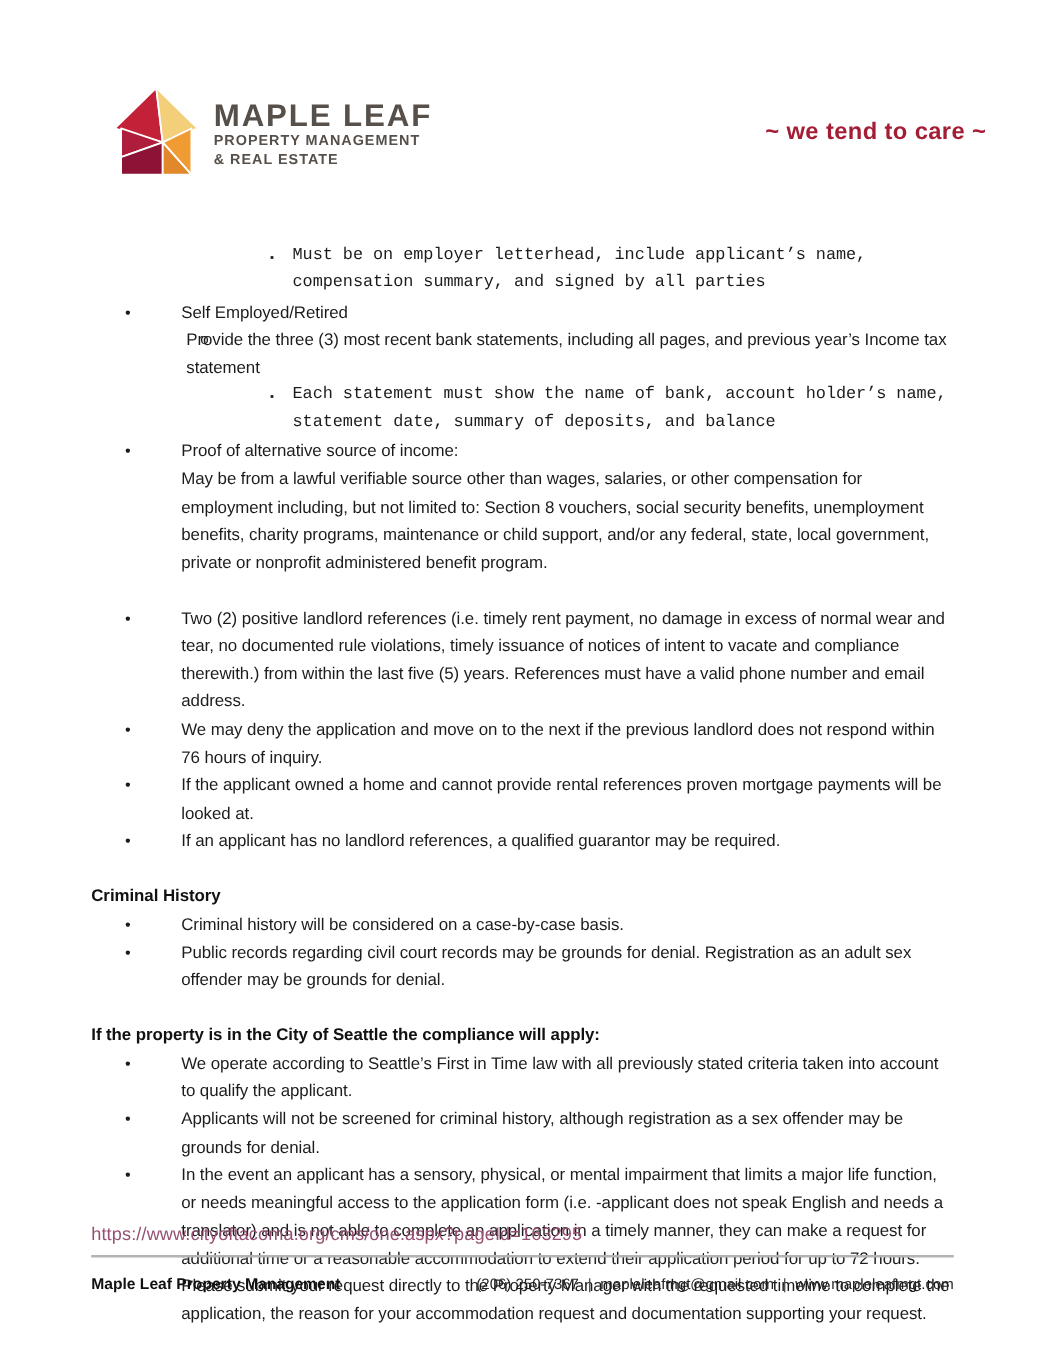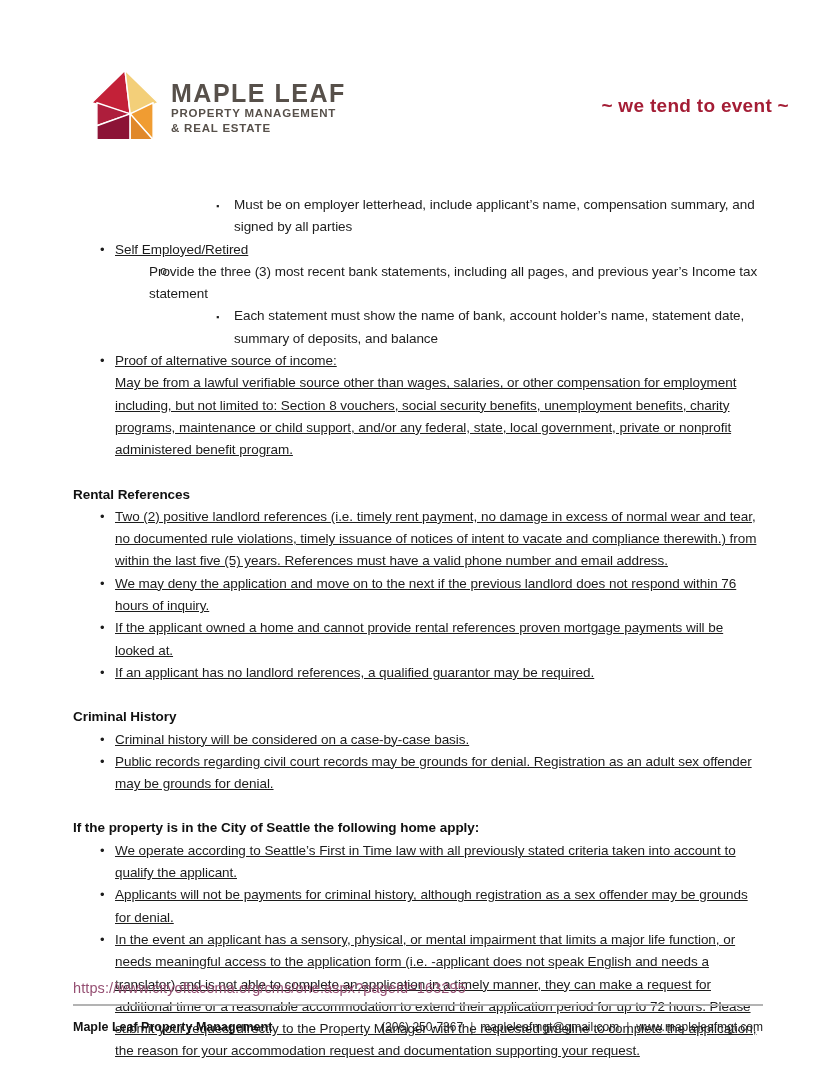--- a/index.html
+++ b/index.html
@@ -25,25 +25,25 @@
     letter-spacing:0.3px;
   }
   
   .doc{
     position:absolute;left:73px;top:194px;width:692px;
     font-size:13.5px;line-height:22.3px;letter-spacing:-0.05px;color:#1c1c1c;
   }
   .bullet{position:relative;}
   .bullet .marker{position:absolute;top:0;color:#1c1c1c;}
   .l1 .marker{left:27px;font-size:13px;}
-  .l1 .btext{margin-left:42px;text-decoration:underline;}
+  .l1 .btext{margin-left:72px;}
   .l2 .marker{left:87px;font-family:"Liberation Mono",monospace;font-size:12px;}
   .l2 .btext{margin-left:76px;}
   .l3 .marker{left:143px;font-size:9px;top:1px;}
-  .l3 .btext{margin-left:161px;}
+  .l3 .btext{margin-left:161px;font-family:Liberation Mono, monospace;}
   .sec-heading{font-weight:bold;color:#111;}
   .spacer{height:22px;}
   .doc-link{display:block;margin-top:26px;font-size:14.5px;text-decoration:none;letter-spacing:0.1px;}
   
   .footer-rule{position:absolute;left:73px;top:1004px;width:690px;height:2px;background:#b3b3b3;}
   .footer{position:absolute;left:73px;top:1020px;width:690px;display:flex;justify-content:space-between;align-items:flex-end;}
   .footer .company{font-size:12.5px;font-weight:bold;color:#111;}
   .footer .contact{font-size:12px;color:#222;}
   .footer .sep{margin:0 7px;color:#444;}
 </style>
@@ -61,21 +61,21 @@
         <polygon points="88,47 57,62 88,97" fill="#f09c32"></polygon>
         <polygon points="57,62 57,97 88,97" fill="#e0882a"></polygon>
       </g>
     </svg>
     <div class="wordmark">
       <div class="title">MAPLE LEAF</div>
       <div class="sub">PROPERTY MANAGEMENT</div>
       <div class="sub">&amp; REAL ESTATE</div>
     </div>
   </div>
-  <div class="tagline" style="color: rgb(164, 29, 53);">~ we tend to event ~</div>
+  <div class="tagline" style="color: rgb(164, 29, 53);">~ we tend to care ~</div>
 </div>
 
 <div class="doc">
 
 <div class="bullet l3">
       <span class="marker">▪</span>
       <div class="btext">
         <div>Must be on employer letterhead, include applicant’s name, compensation summary, and signed by all parties</div>
       </div>
     </div>
@@ -98,21 +98,20 @@
       </div>
     </div>
     <div class="bullet l1">
       <span class="marker">•</span>
       <div class="btext">
         <div>Proof of alternative source of income:</div>
         <div>May be from a lawful verifiable source other than wages, salaries, or other compensation for employment including, but not limited to: Section 8 vouchers, social security benefits, unemployment benefits, charity programs, maintenance or child support, and/or any federal, state, local government, private or nonprofit administered benefit program.</div>
       </div>
     </div>
     <div class="spacer"></div>
-    <div class="sec-heading">Rental References</div>
     <div class="bullet l1">
       <span class="marker">•</span>
       <div class="btext">
         <div>Two (2) positive landlord references (i.e. timely rent payment, no damage in excess of normal wear and tear, no documented rule violations, timely issuance of notices of intent to vacate and compliance therewith.) from within the last five (5) years. References must have a valid phone number and email address.</div>
       </div>
     </div>
     <div class="bullet l1">
       <span class="marker">•</span>
       <div class="btext">
         <div>We may deny the application and move on to the next if the previous landlord does not respond within 76 hours of inquiry.</div>
@@ -138,31 +137,31 @@
         <div>Criminal history will be considered on a case-by-case basis.</div>
       </div>
     </div>
     <div class="bullet l1">
       <span class="marker">•</span>
       <div class="btext">
         <div>Public records regarding civil court records may be grounds for denial. Registration as an adult sex offender may be grounds for denial.</div>
       </div>
     </div>
     <div class="spacer"></div>
-    <div class="sec-heading">If the property is in the City of Seattle the following home apply:</div>
+    <div class="sec-heading">If the property is in the City of Seattle the compliance will apply:</div>
     <div class="bullet l1">
       <span class="marker">•</span>
       <div class="btext">
         <div>We operate according to Seattle’s First in Time law with all previously stated criteria taken into account to qualify the applicant.</div>
       </div>
     </div>
     <div class="bullet l1">
       <span class="marker">•</span>
       <div class="btext">
-        <div>Applicants will not be payments for criminal history, although registration as a sex offender may be grounds for denial.</div>
+        <div>Applicants will not be screened for criminal history, although registration as a sex offender may be grounds for denial.</div>
       </div>
     </div>
     <div class="bullet l1">
       <span class="marker">•</span>
       <div class="btext">
         <div>In the event an applicant has a sensory, physical, or mental impairment that limits a major life function, or needs meaningful access to the application form (i.e. -applicant does not speak English and needs a translator) and is not able to complete an application in a timely manner, they can make a request for additional time or a reasonable accommodation to extend their application period for up to 72 hours. Please submit your request directly to the Property Manager with the requested timeline to complete the application, the reason for your accommodation request and documentation supporting your request.</div>
       </div>
     </div>
     <div class="spacer"></div>
   </div>

